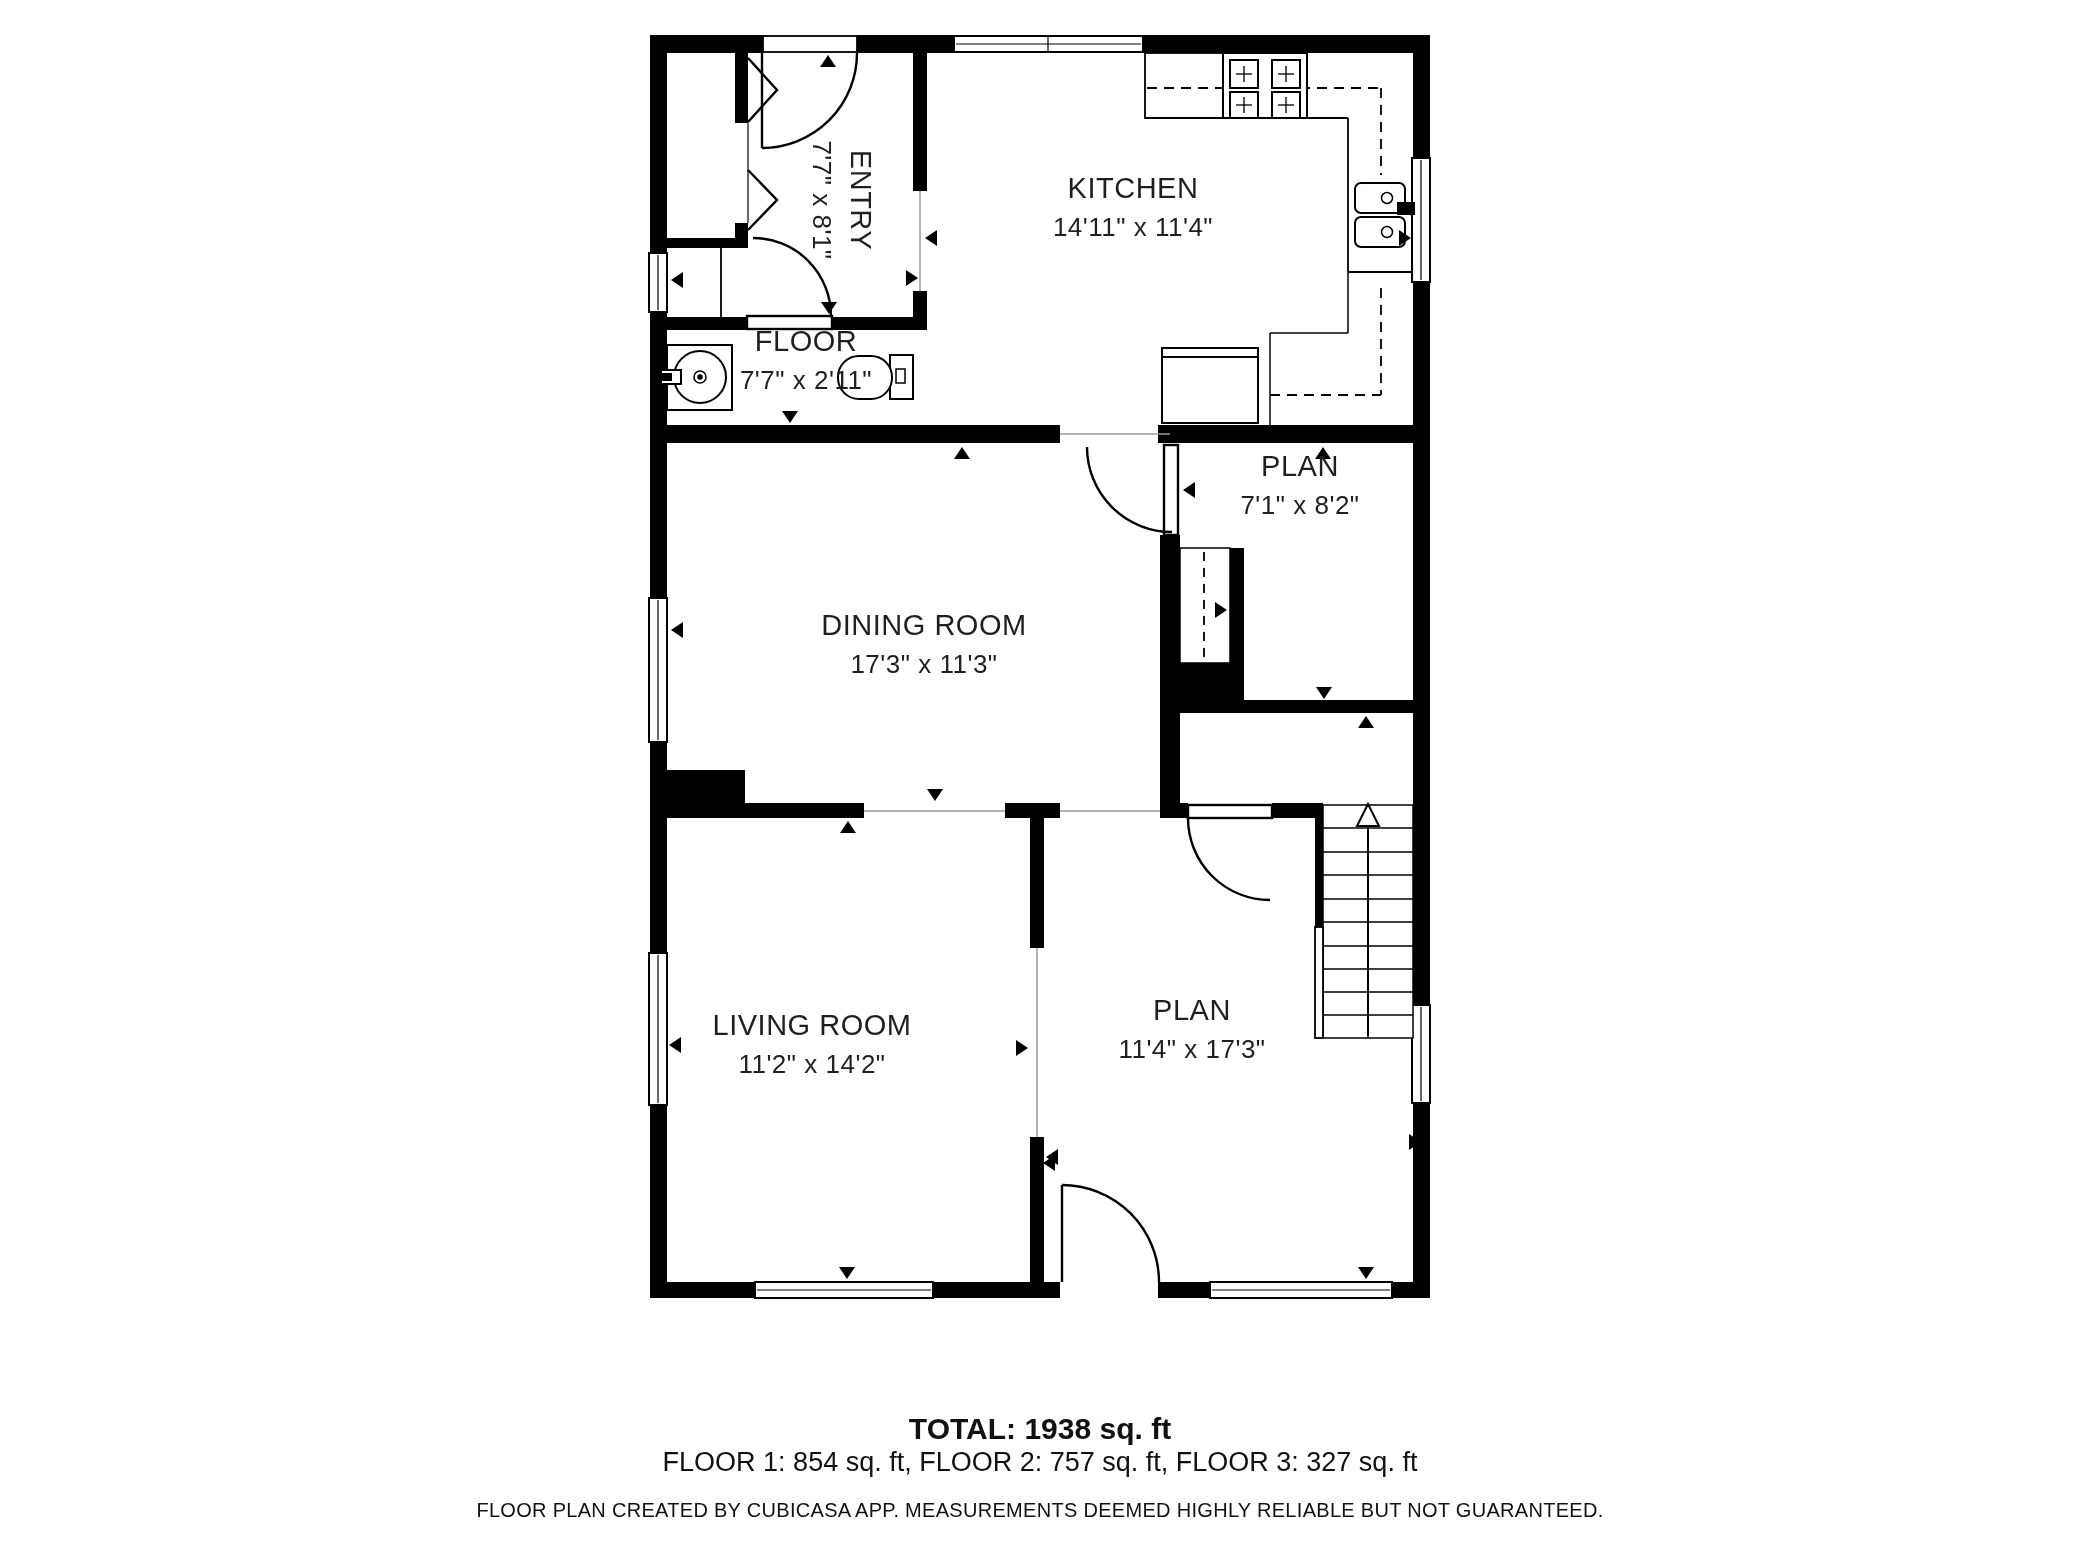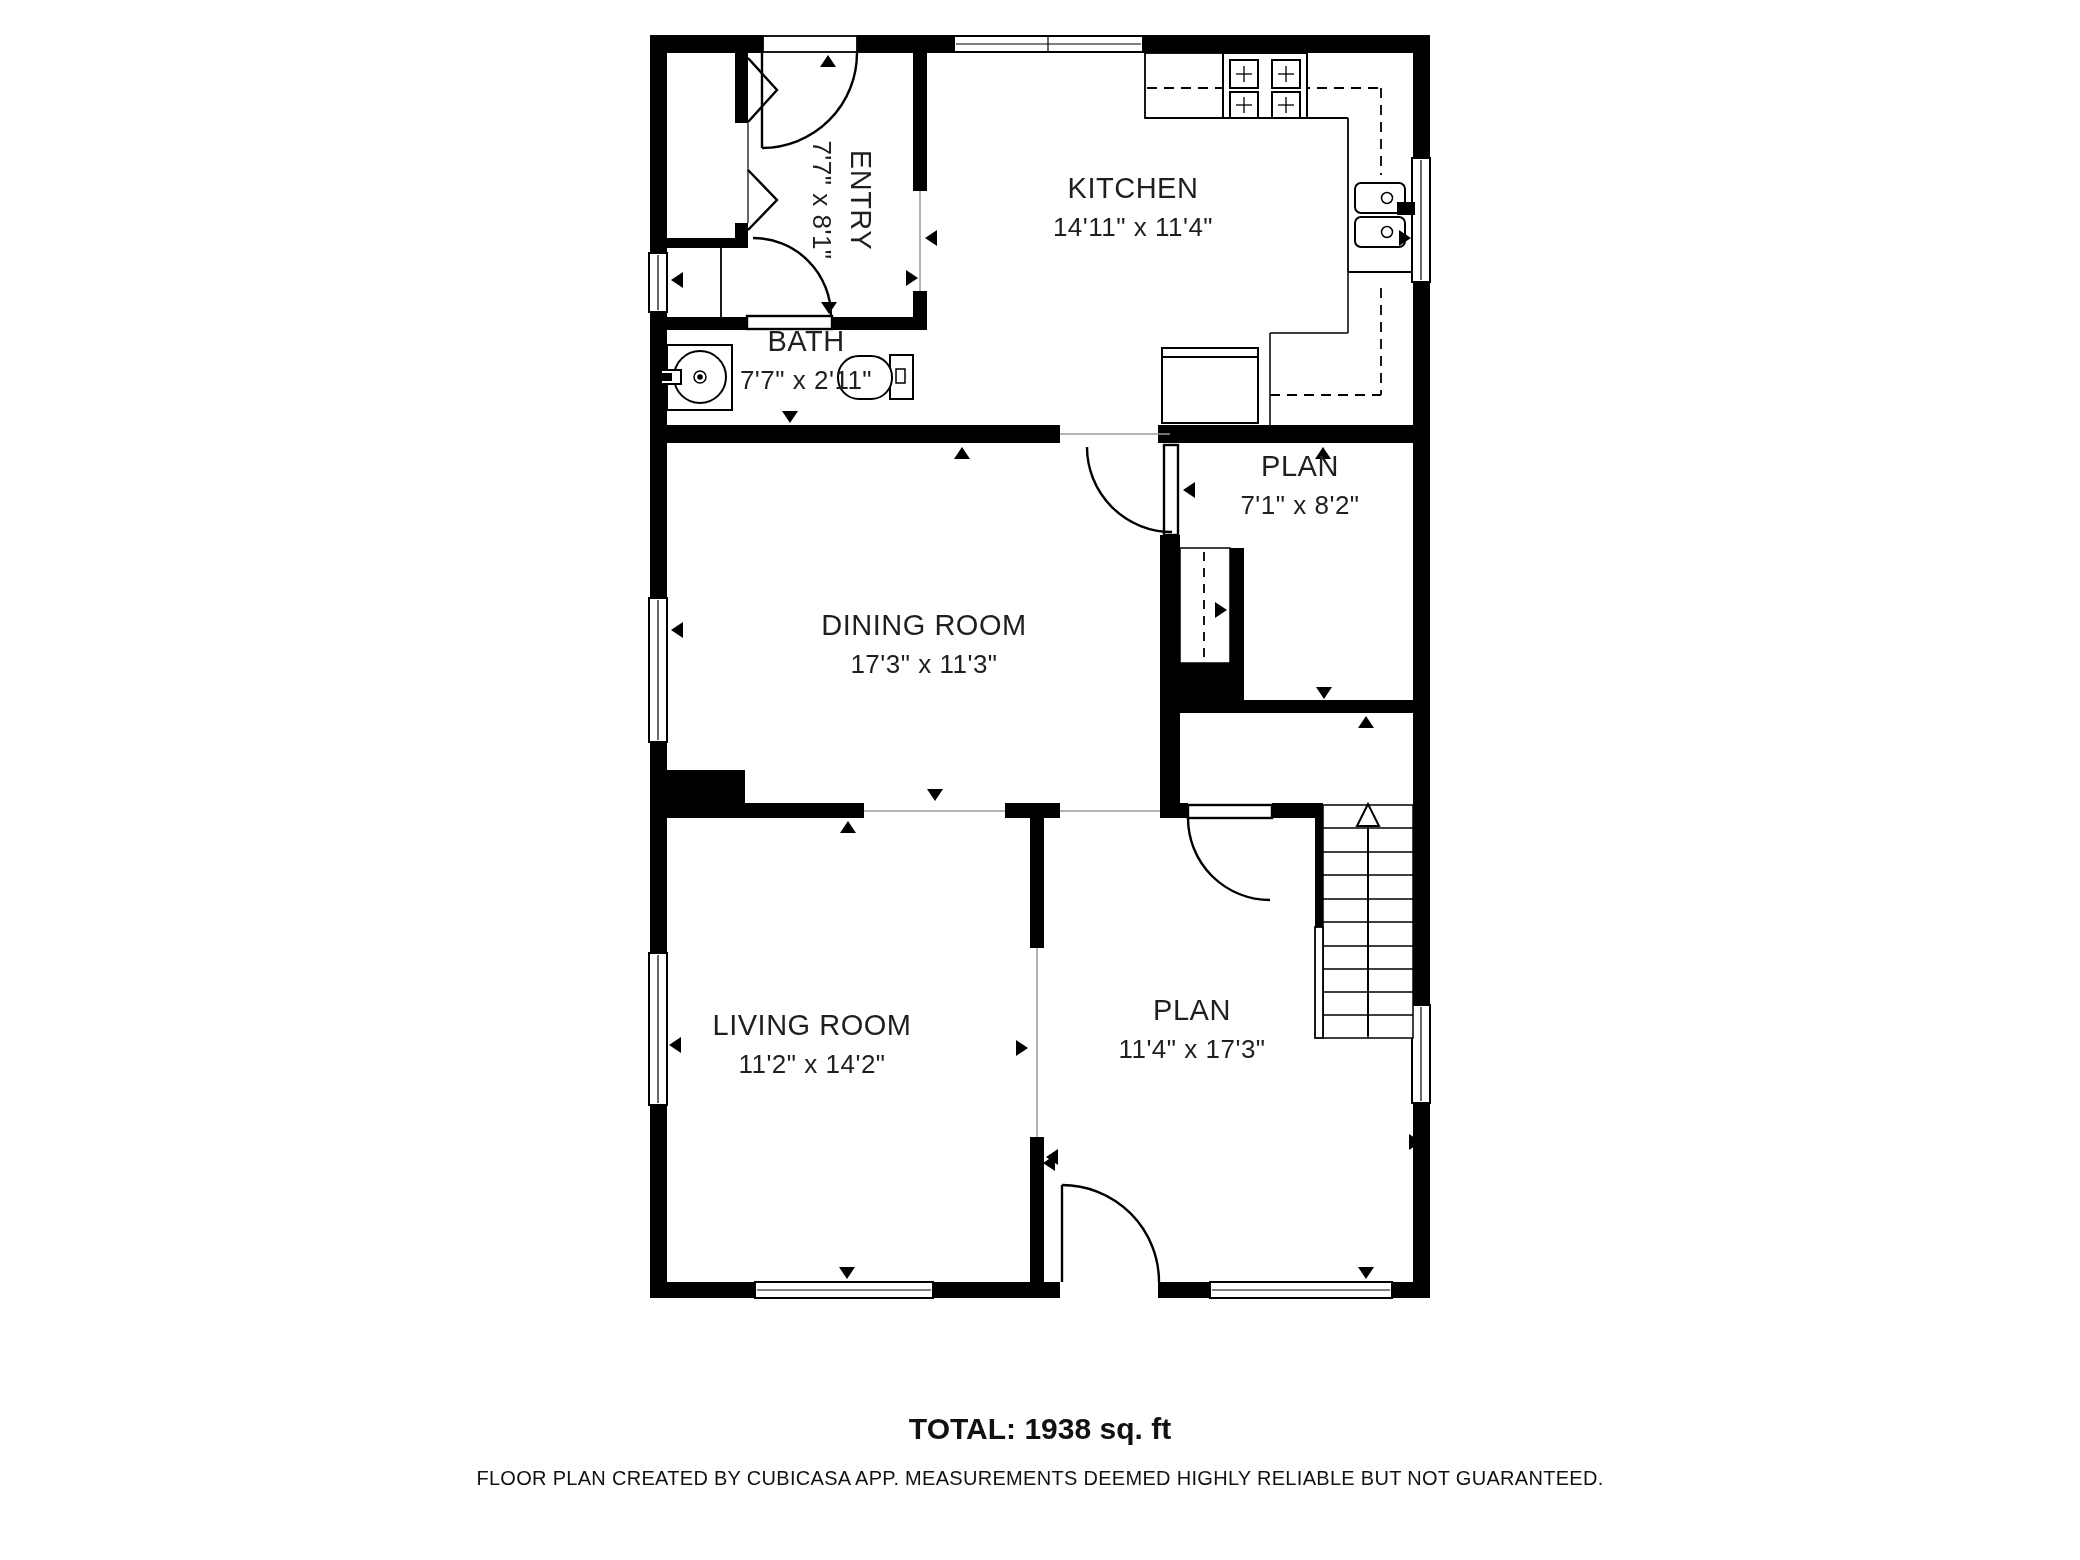--- a/index.html
+++ b/index.html
@@ -261,21 +261,21 @@
       <path d="M 1043,1163 L 1055,1155 L 1055,1171 Z"></path>
     </g>
   </svg>
 
   <div class="room-label rotated" style="left:841px;top:200px">
     <div class="rname">ENTRY</div>
     <div class="rdims">7'7" x 8'1"</div>
   </div>
 
   <div class="room-label" style="left:806px;top:361px">
-    <div class="rname">BATH</div>
+    <div class="rname">FLOOR</div>
     <div class="rdims">7'7" x 2'11"</div>
   </div>
 
   <div class="room-label" style="left:1133px;top:208px">
     <div class="rname">KITCHEN</div>
     <div class="rdims">14'11" x 11'4"</div>
   </div>
 
   <div class="room-label" style="left:1300px;top:486px">
     <div class="rname">PLAN</div>
@@ -292,16 +292,17 @@
     <div class="rdims">11'2" x 14'2"</div>
   </div>
 
   <div class="room-label" style="left:1192px;top:1030px">
     <div class="rname">PLAN</div>
     <div class="rdims">11'4" x 17'3"</div>
   </div>
 
   <div class="summary">
     <div class="total">TOTAL: 1938 sq. ft</div>
+    <div class="line">FLOOR 1: 854 sq. ft, FLOOR 2: 757 sq. ft, FLOOR 3: 327 sq. ft</div>
     <div class="disclaimer">FLOOR PLAN CREATED BY CUBICASA APP. MEASUREMENTS DEEMED HIGHLY RELIABLE BUT NOT GUARANTEED.</div>
   </div>
 
 </div>
 
 </body></html>

